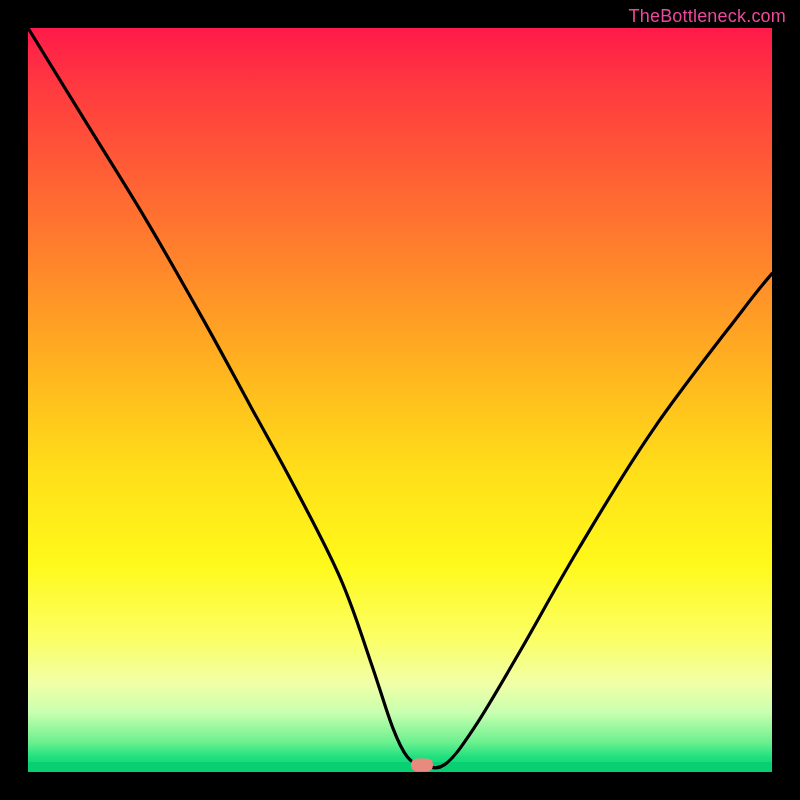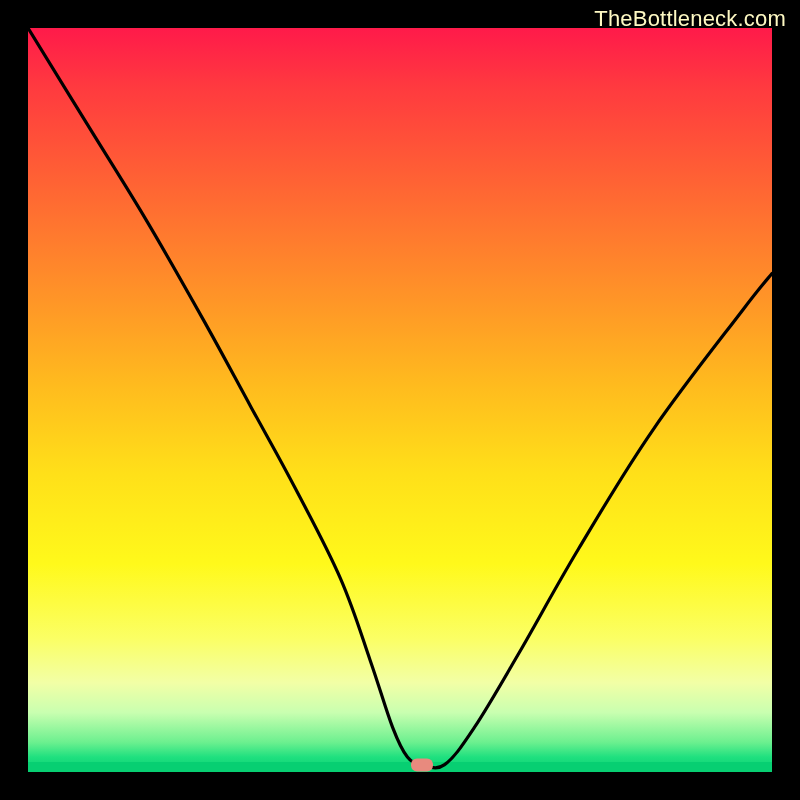--- a/index.html
+++ b/index.html
@@ -14,22 +14,22 @@
   .frame {
     position: relative;
     width: 800px;
     height: 800px;
     background: #000;
   }
   .watermark {
     position: absolute;
     top: 6px;
     right: 14px;
-    color: #fef9c3;
-    font-size: 22px;
+    color: #ec4899;
+    font-size: 18px;
     font-weight: 500;
     letter-spacing: 0.2px;
     z-index: 10;
   }
   .plot {
     position: absolute;
     left: 28px;
     top: 28px;
     width: 744px;
     height: 744px;

